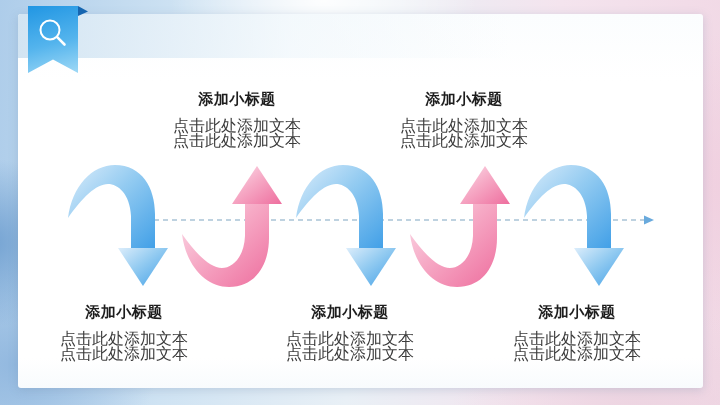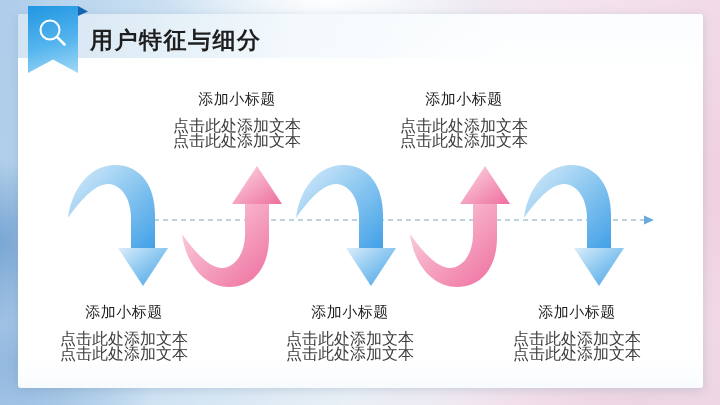--- a/index.html
+++ b/index.html
@@ -55,21 +55,21 @@
   
   .arrow{position:absolute;width:112px;height:126px;}
   .arrow.flip{transform:scaleY(-1);}
   .a1{left:66px;top:162px;}
   .a2{left:180px;top:164px;}
   .a3{left:294px;top:162px;}
   .a4{left:408px;top:164px;}
   .a5{left:522px;top:162px;}
   
   .tblock{position:absolute;width:166px;text-align:center;}
-  .tb-heading{font-size:15px;font-weight:normal;color:#1d1d1d;margin-bottom:9px;letter-spacing:.5px;}
+  .tb-heading{font-size:15px;font-weight:bold;color:#1d1d1d;margin-bottom:9px;letter-spacing:.5px;}
   .tb-line{font-size:16px;color:#3c3c3c;line-height:15px;}
   .t1{left:154px;top:90px;}
   .t2{left:381px;top:90px;}
   .b1{left:41px;top:303px;}
   .b2{left:267px;top:303px;}
   .b3{left:494px;top:303px;}
 </style>
 </head>
 <body>
 
@@ -82,21 +82,20 @@
 
   <div class="ribbon">
     <div class="ribbon-body"></div>
     <svg class="ribbon-icon" width="44" height="44" viewBox="0 0 44 44">
       <circle cx="19" cy="19" r="9.5" fill="none" stroke="#ffffff" stroke-width="2"></circle>
       <line x1="26.2" y1="26.2" x2="33.5" y2="33.5" stroke="#ffffff" stroke-width="2.6" stroke-linecap="round"></line>
     </svg>
   </div>
   <div class="ribbon-fold" style="left:78px;top:6px;position:absolute;"></div>
 
-  <h1 class="slide-title">用户特征与细分</h1>
 
   <svg class="timeline" width="504" height="12" viewBox="0 0 504 12">
     <line x1="0" y1="6" x2="490" y2="6" stroke="#a9c3d6" stroke-width="1.4" stroke-dasharray="5 4"></line>
     <polygon points="490,1.5 500,6 490,10.5" fill="#69aadd"></polygon>
   </svg>
 
   <svg width="0" height="0" style="position:absolute">
     <defs>
       <linearGradient id="gradBlue" x1="0" y1="0" x2="1" y2="1">
         <stop offset="0" stop-color="#dcedfb"></stop>

